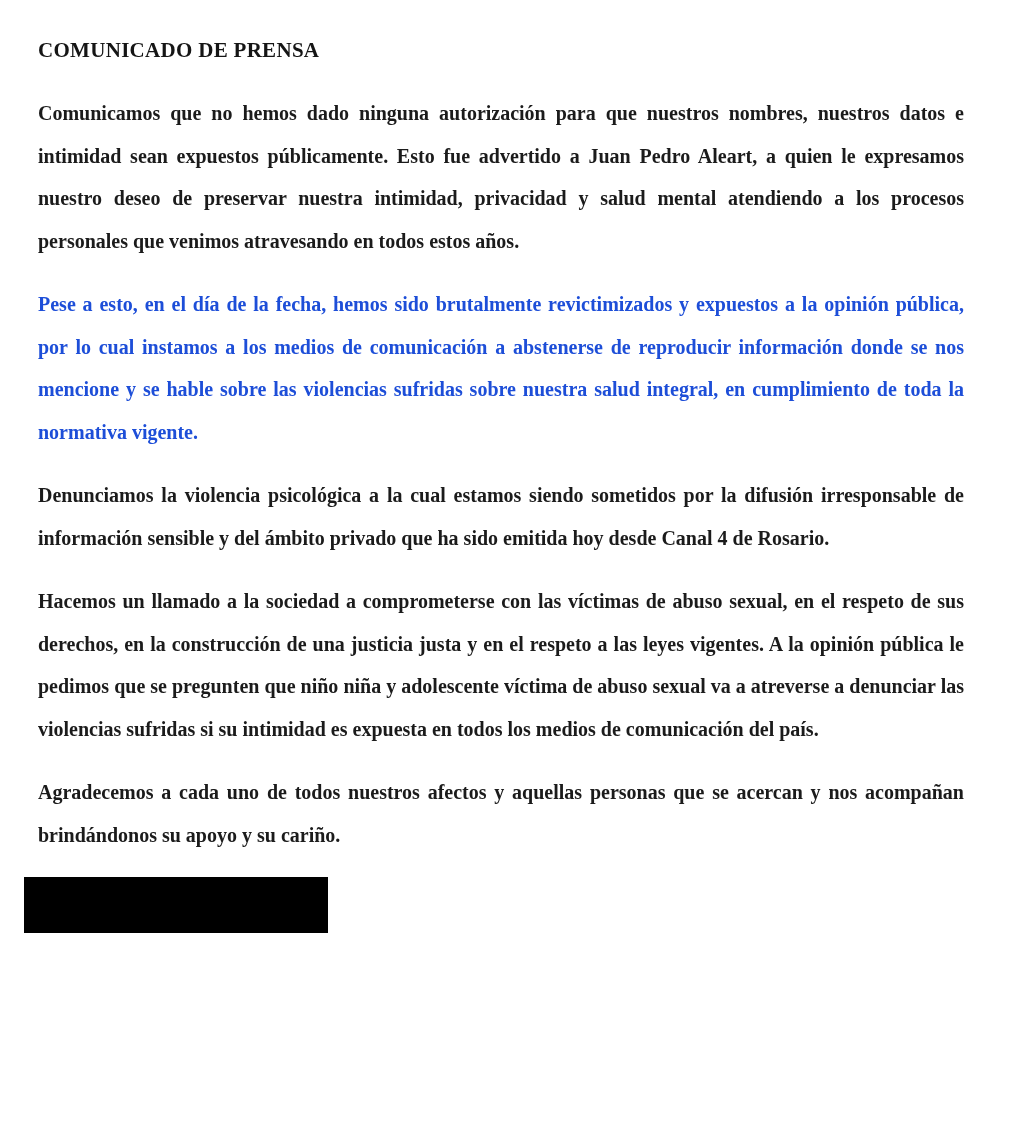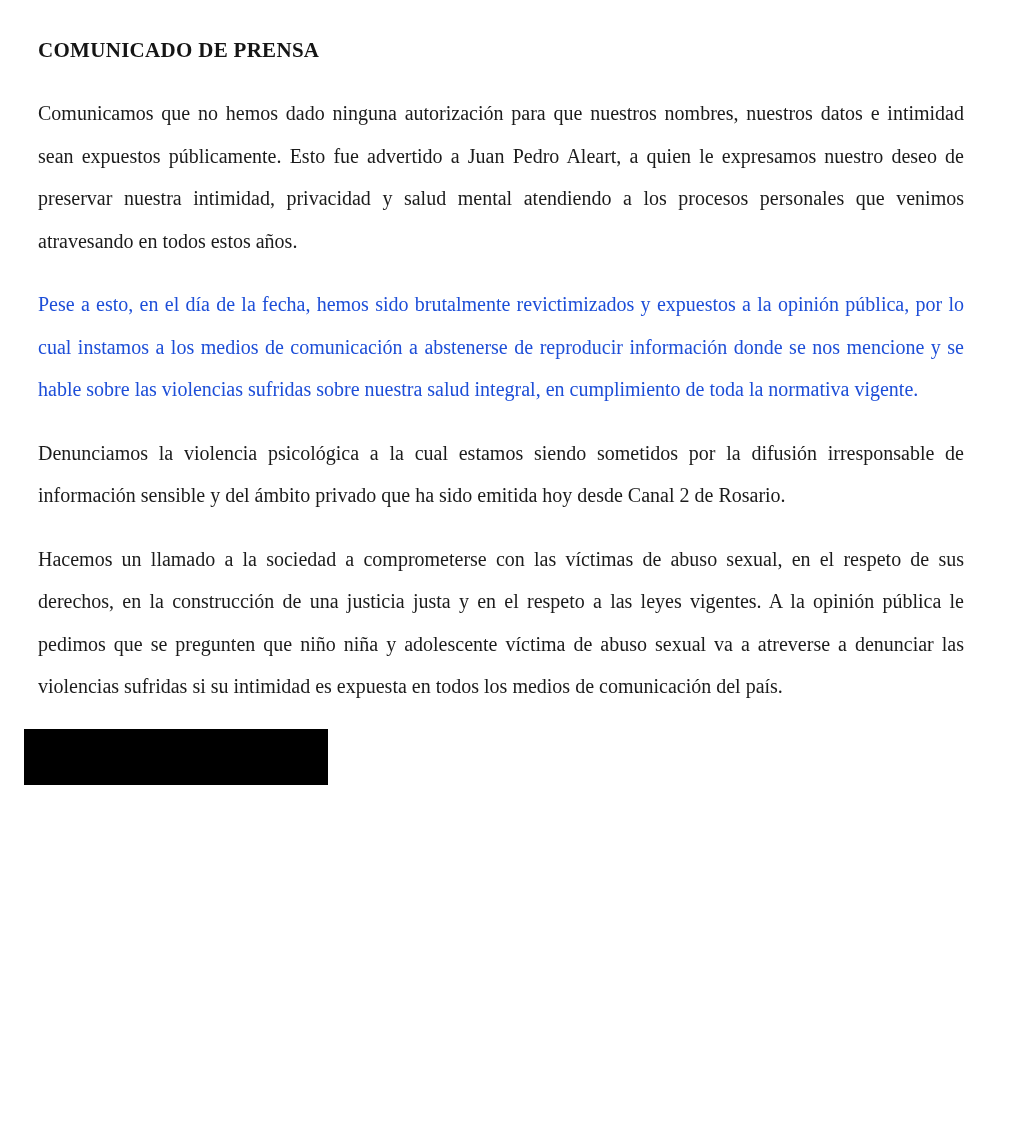--- a/index.html
+++ b/index.html
@@ -23,40 +23,42 @@
     letter-spacing: 0.3px;
     line-height: 24px;
     margin: 0 0 30px 0;
   }
   .para {
     font-size: 20px;
     line-height: 42.5px;
     color: #1b1b1b;
     text-align: justify;
     margin: 0 18px 21px 0;
+    font-weight: bold;
   }
   .redaction-bar {
     width: 304px;
     height: 56px;
     margin-top: 6px;
     margin-left: -14px;
   }
 </style>
 </head>
 <body>
 
 <div class="page" style="background: rgb(255, 255, 255);">
 
   <h1 class="doc-title">COMUNICADO DE PRENSA</h1>
 
   <p class="para" style="color: rgb(27, 27, 27);">Comunicamos que no hemos dado ninguna autorización para que nuestros nombres, nuestros datos e intimidad sean expuestos públicamente. Esto fue advertido a Juan Pedro Aleart, a quien le expresamos nuestro deseo de preservar nuestra intimidad, privacidad y salud mental atendiendo a los procesos personales que venimos atravesando en todos estos años.</p>
 
   <p class="para" style="color: #1d4ed8;">Pese a esto, en el día de la fecha, hemos sido brutalmente revictimizados y expuestos a la opinión pública, por lo cual instamos a los medios de comunicación a abstenerse de reproducir información donde se nos mencione y se hable sobre las violencias sufridas sobre nuestra salud integral, en cumplimiento de toda la normativa vigente.</p>
 
-  <p class="para" style="color: rgb(27, 27, 27);">Denunciamos la violencia psicológica a la cual estamos siendo sometidos por la difusión irresponsable de información sensible y del ámbito privado que ha sido emitida hoy desde Canal 2 de Rosario.</p>
+  <p class="para" style="color: rgb(27, 27, 27);">Denunciamos la violencia psicológica a la cual estamos siendo sometidos por la difusión irresponsable de información sensible y del ámbito privado que ha sido emitida hoy desde Canal 4 de Rosario.</p>
 
   <p class="para" style="color: rgb(27, 27, 27);">Hacemos un llamado a la sociedad a comprometerse con las víctimas de abuso sexual, en el respeto de sus derechos, en la construcción de una justicia justa y en el respeto a las leyes vigentes. A la opinión pública le pedimos que se pregunten que niño niña y adolescente víctima de abuso sexual va a atreverse a denunciar las violencias sufridas si su intimidad es expuesta en todos los medios de comunicación del país.</p>
 
+  <p class="para" style="color: rgb(27, 27, 27);">Agradecemos a cada uno de todos nuestros afectos y aquellas personas que se acercan y nos acompañan brindándonos su apoyo y su cariño.</p>
 
 
   <div class="redaction-bar" style="background: rgb(0, 0, 0);"></div>
 
 </div>
 
 </body></html>

